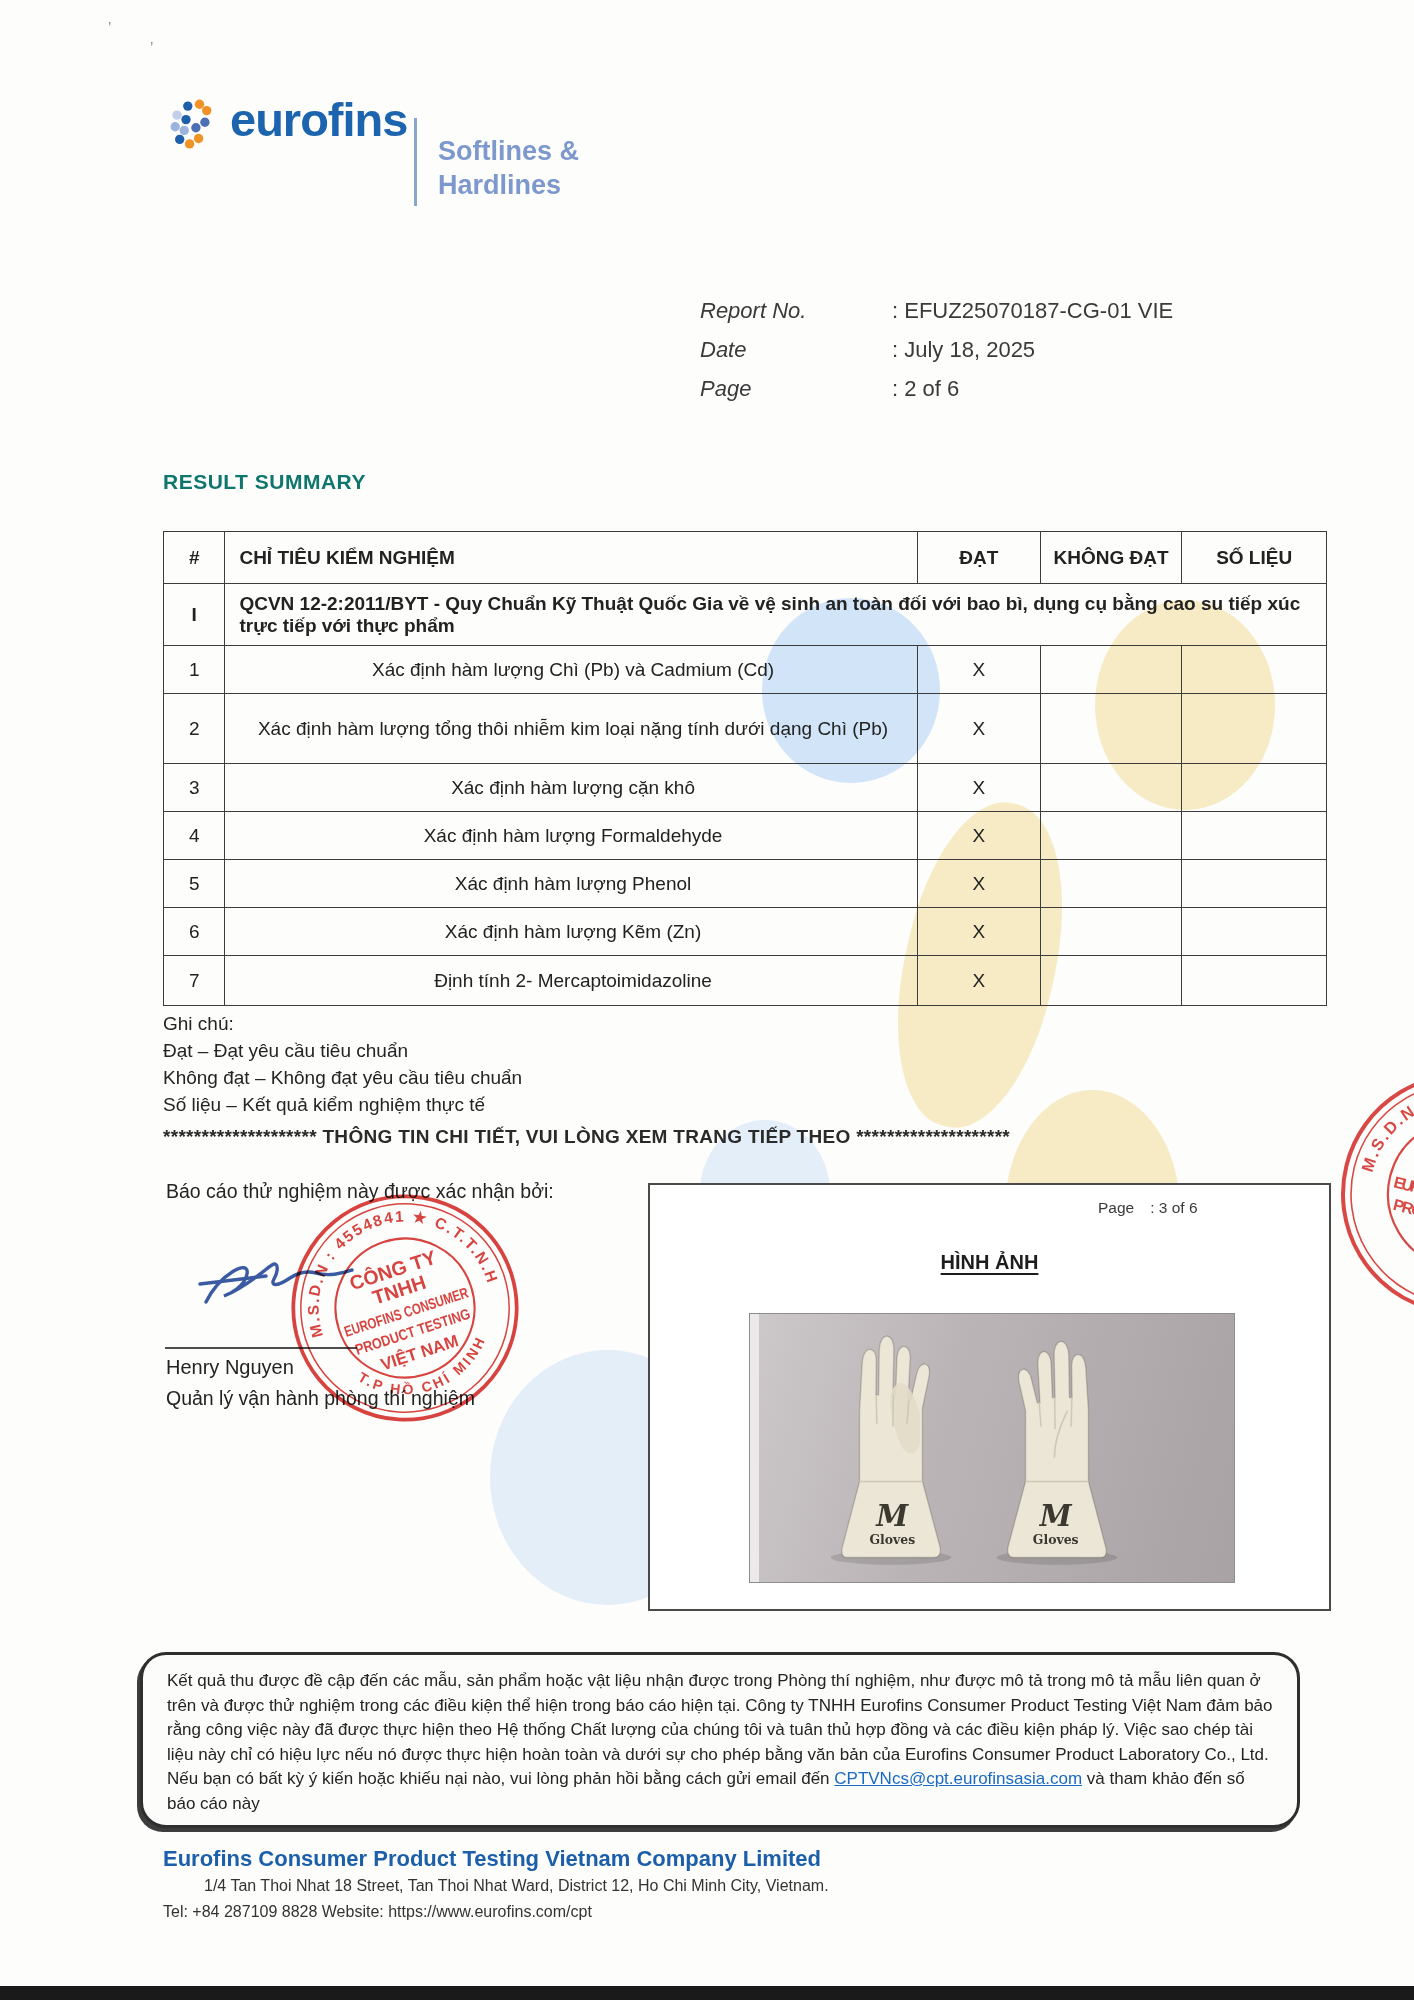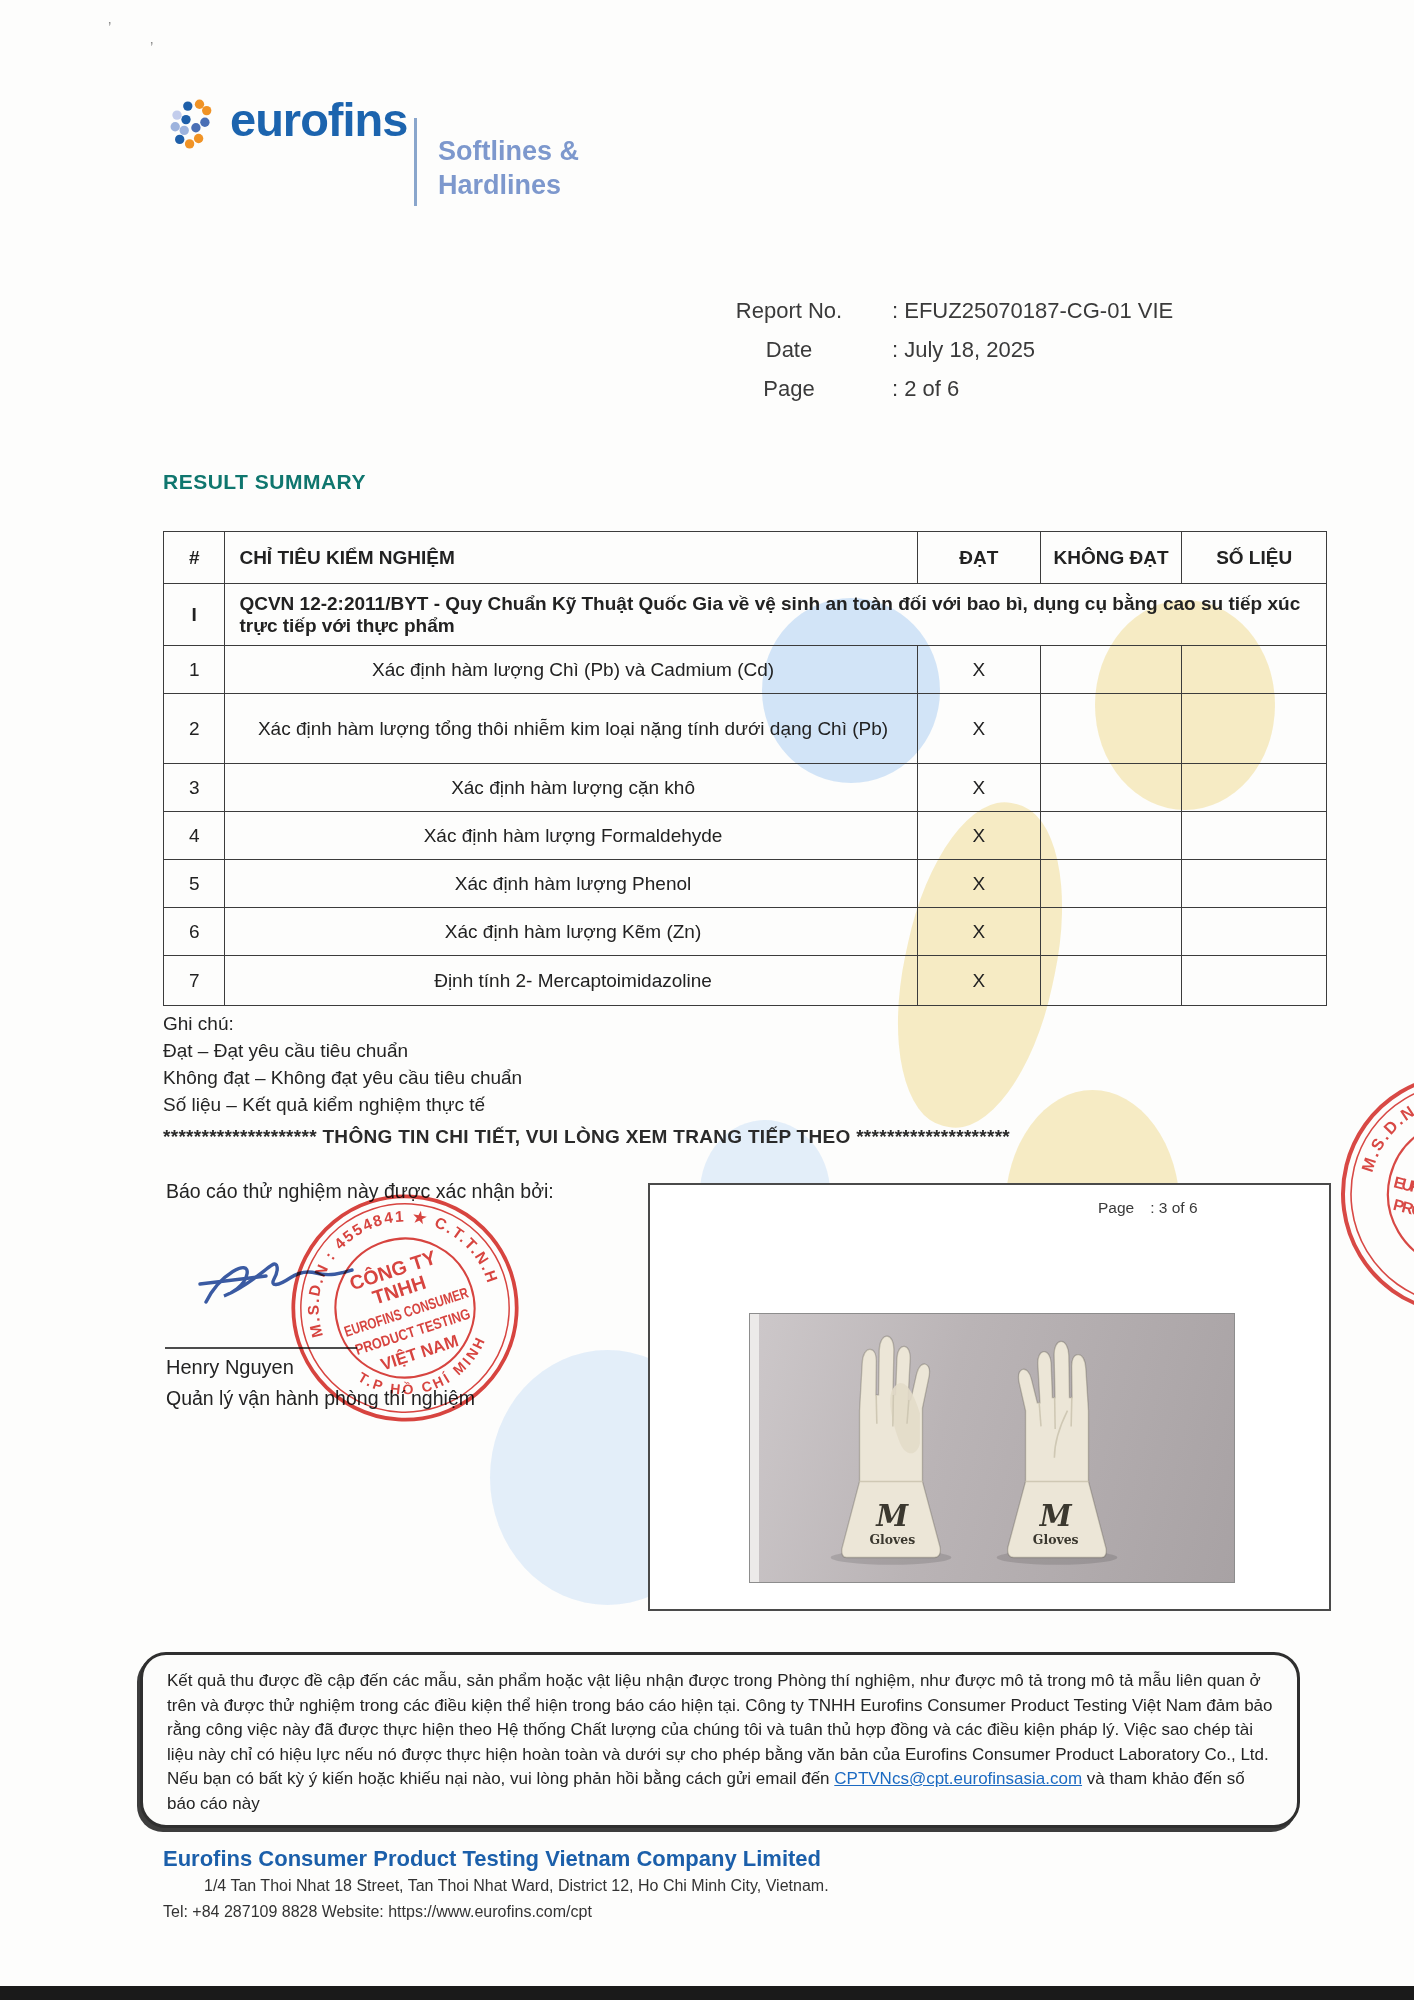--- a/index.html
+++ b/index.html
@@ -19,21 +19,21 @@
 
   
   .logo-icon{left:168px;top:98px;width:54px;height:54px;z-index:2;}
   .brand{left:230px;top:92px;font-size:47px;font-weight:bold;color:#1c64ae;letter-spacing:-1px;z-index:2;}
   .divider{left:414px;top:118px;width:3px;height:88px;background:#8aa6cc;z-index:2;}
   .division{left:438px;top:134px;font-size:27px;font-weight:bold;color:#7d98cd;line-height:34px;z-index:2;}
 
   
   .report-info{left:700px;top:298px;z-index:2;}
   .ri-row{display:flex;font-size:22px;color:#3a3a3a;margin-bottom:13px;}
-  .ri-label{width:178px;text-align:center;}
+  .ri-label{width:178px;text-align:left;font-style:italic;}
   .ri-value{margin-left:14px;}
 
   
   .rs-title{left:163px;top:470px;font-size:21px;font-weight:bold;letter-spacing:.5px;color:#0f766e;z-index:2;}
   table.results{position:absolute;left:163px;top:531px;width:1164px;border-collapse:collapse;z-index:2;font-size:19px;color:#222;}
   table.results th, table.results td{border:1.6px solid #3c3c3c;padding:4px 10px;background:transparent;}
   table.results th{font-weight:bold;text-align:center;}
   td.c-no{text-align:center;width:45px;}
   td.c-crit{width:743px;text-align:center;}
   td.c-pass{width:112px;text-align:center;}
@@ -264,20 +264,21 @@
       <text class="stamp-text" x="130" y="162" font-size="16" text-anchor="middle" textLength="128">PRODUCT TESTING</text>
     </g>
   </svg>
 </div>
 
 <div class="abs photo-page">
   <div class="pp-pageline">
     <span class="lbl">Page</span>
     <span>: 3 of 6</span>
   </div>
+  <div class="pp-title">HÌNH ẢNH</div>
   <div class="pp-photo">
     <div class="white-strip"></div>
 
     <svg class="glove left" width="158" height="236" viewBox="0 0 120 180">
       <ellipse cx="60" cy="172" rx="46" ry="5.5" fill="rgba(0,0,0,0.12)"></ellipse>
       <path fill="#ece6d7" stroke="rgba(60,55,40,0.25)" stroke-width="1" d="M26 172 C 23 172 22 169 22.6 165 L 36 114 L 36 60 L 38 24
            C 38.3 17 41 13 44 13.2 C 47 13.4 49 17 48.8 23 L 48.5 48 L 50.5 48
            L 51 14 C 51.2 7 54 3 57 3.2 C 60 3.4 62.4 7.4 62.2 14 L 61.5 48 L 63.5 48
            L 64.5 20 C 64.8 14 67.4 10.6 70.2 11 C 73 11.4 75 15 74.6 21 L 73 52 L 75 52
            L 79.5 32 C 80.8 26.5 83.8 23.6 86.4 24.6 C 89 25.6 90 29.6 88.8 35 L 84 58

